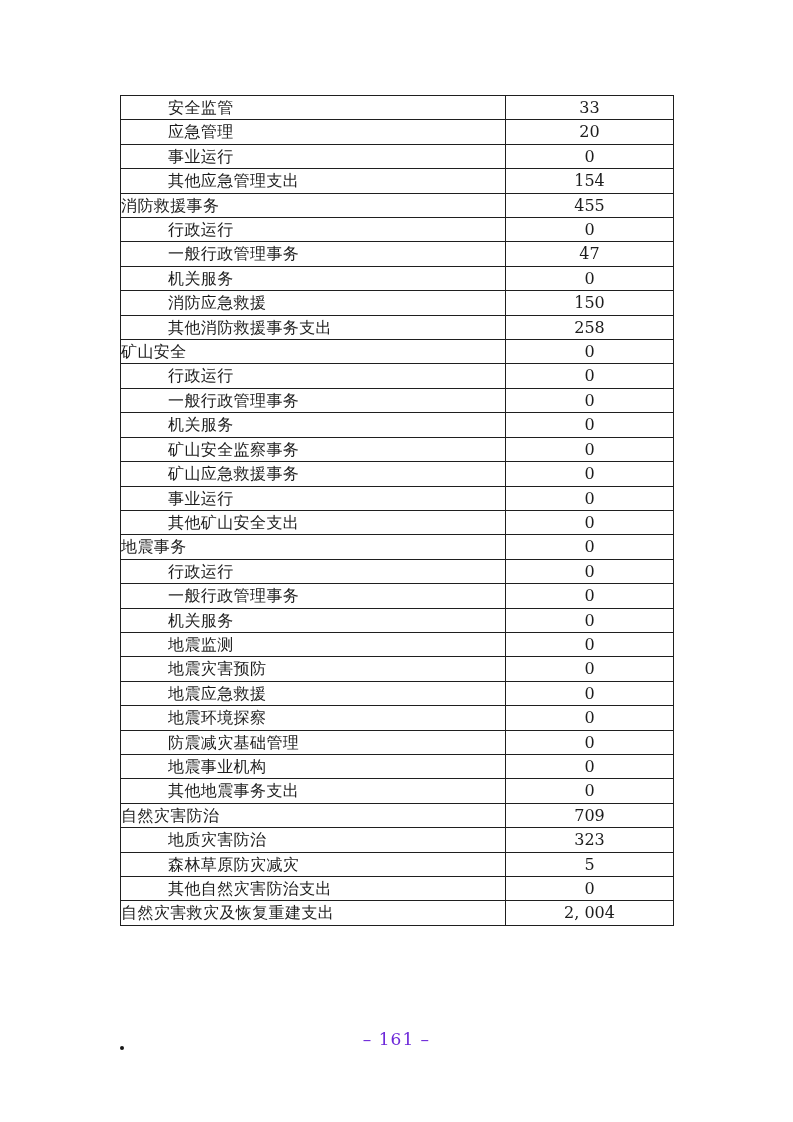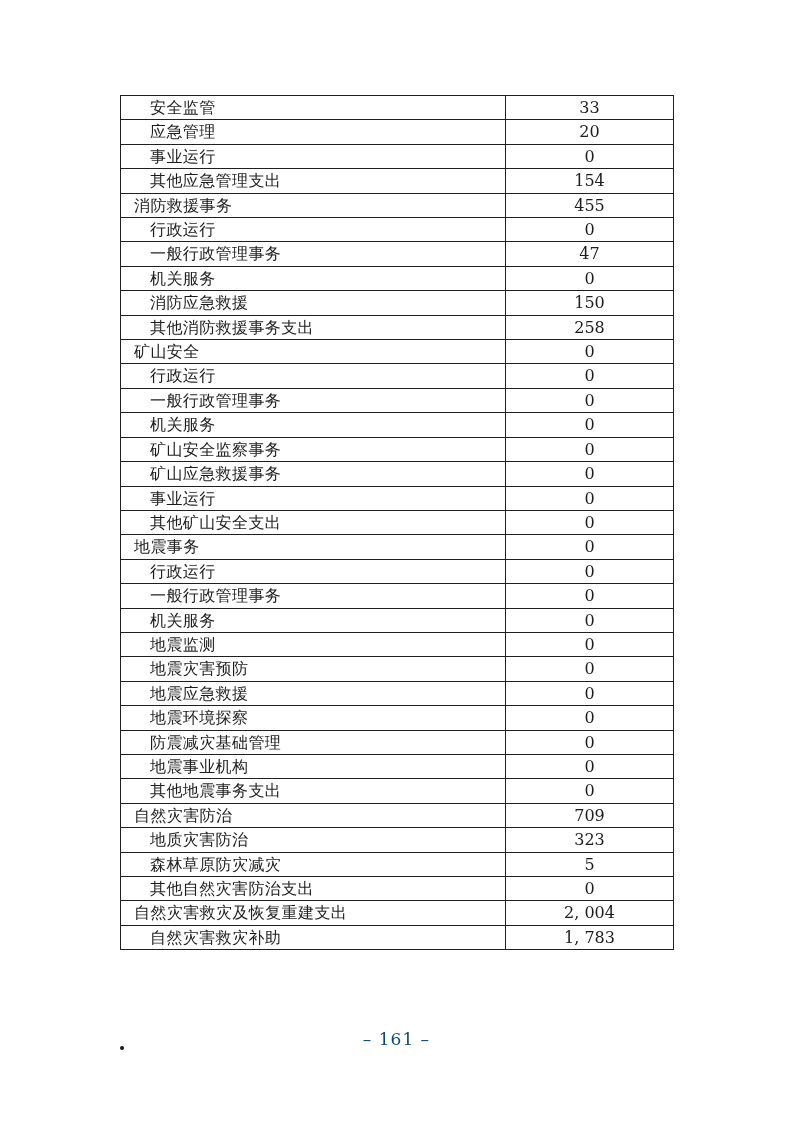--- a/index.html
+++ b/index.html
@@ -30,35 +30,35 @@
     padding: 0;
     font-size: 16px;
     line-height: 23.4px;
     white-space: nowrap;
     overflow: hidden;
     vertical-align: middle;
   }
   td.cell-label {
     letter-spacing: 0.4px;
   }
-  td.cell-label.level-1 { padding-left: 13px; }
-  td.cell-label.level-2 { padding-left: 29px; }
+  td.cell-label.level-1 { }
+  td.cell-label.level-2 { padding-left: 47px; }
   td.cell-value {
     text-align: center;
     padding-right: 3px;
     font-size: 15px;
   }
   .page-footer {
     position: absolute;
     top: 1029px;
     left: 0;
     width: 793px;
     text-align: center;
     font-size: 17px;
-    color: #0c4a6e;
+    color: #6d28d9;
     letter-spacing: 1px;
   }
   .stray-dot {
     position: absolute;
     left: 120px;
     top: 1046px;
     width: 4px;
     height: 4px;
     border-radius: 50%;
     background: #161616;
@@ -204,24 +204,20 @@
           <td class="cell-value">5</td>
         </tr>
         <tr>
           <td class="cell-label level-2">其他自然灾害防治支出</td>
           <td class="cell-value">0</td>
         </tr>
         <tr>
           <td class="cell-label level-1">自然灾害救灾及恢复重建支出</td>
           <td class="cell-value">2, 004</td>
         </tr>
-        <tr>
-          <td class="cell-label level-2">自然灾害救灾补助</td>
-          <td class="cell-value">1, 783</td>
-        </tr>
       </tbody>
   </table>
 
   <div class="page-footer">– 161 –</div>
 
   <div class="stray-dot"></div>
 
 </div>
 
 </body></html>

